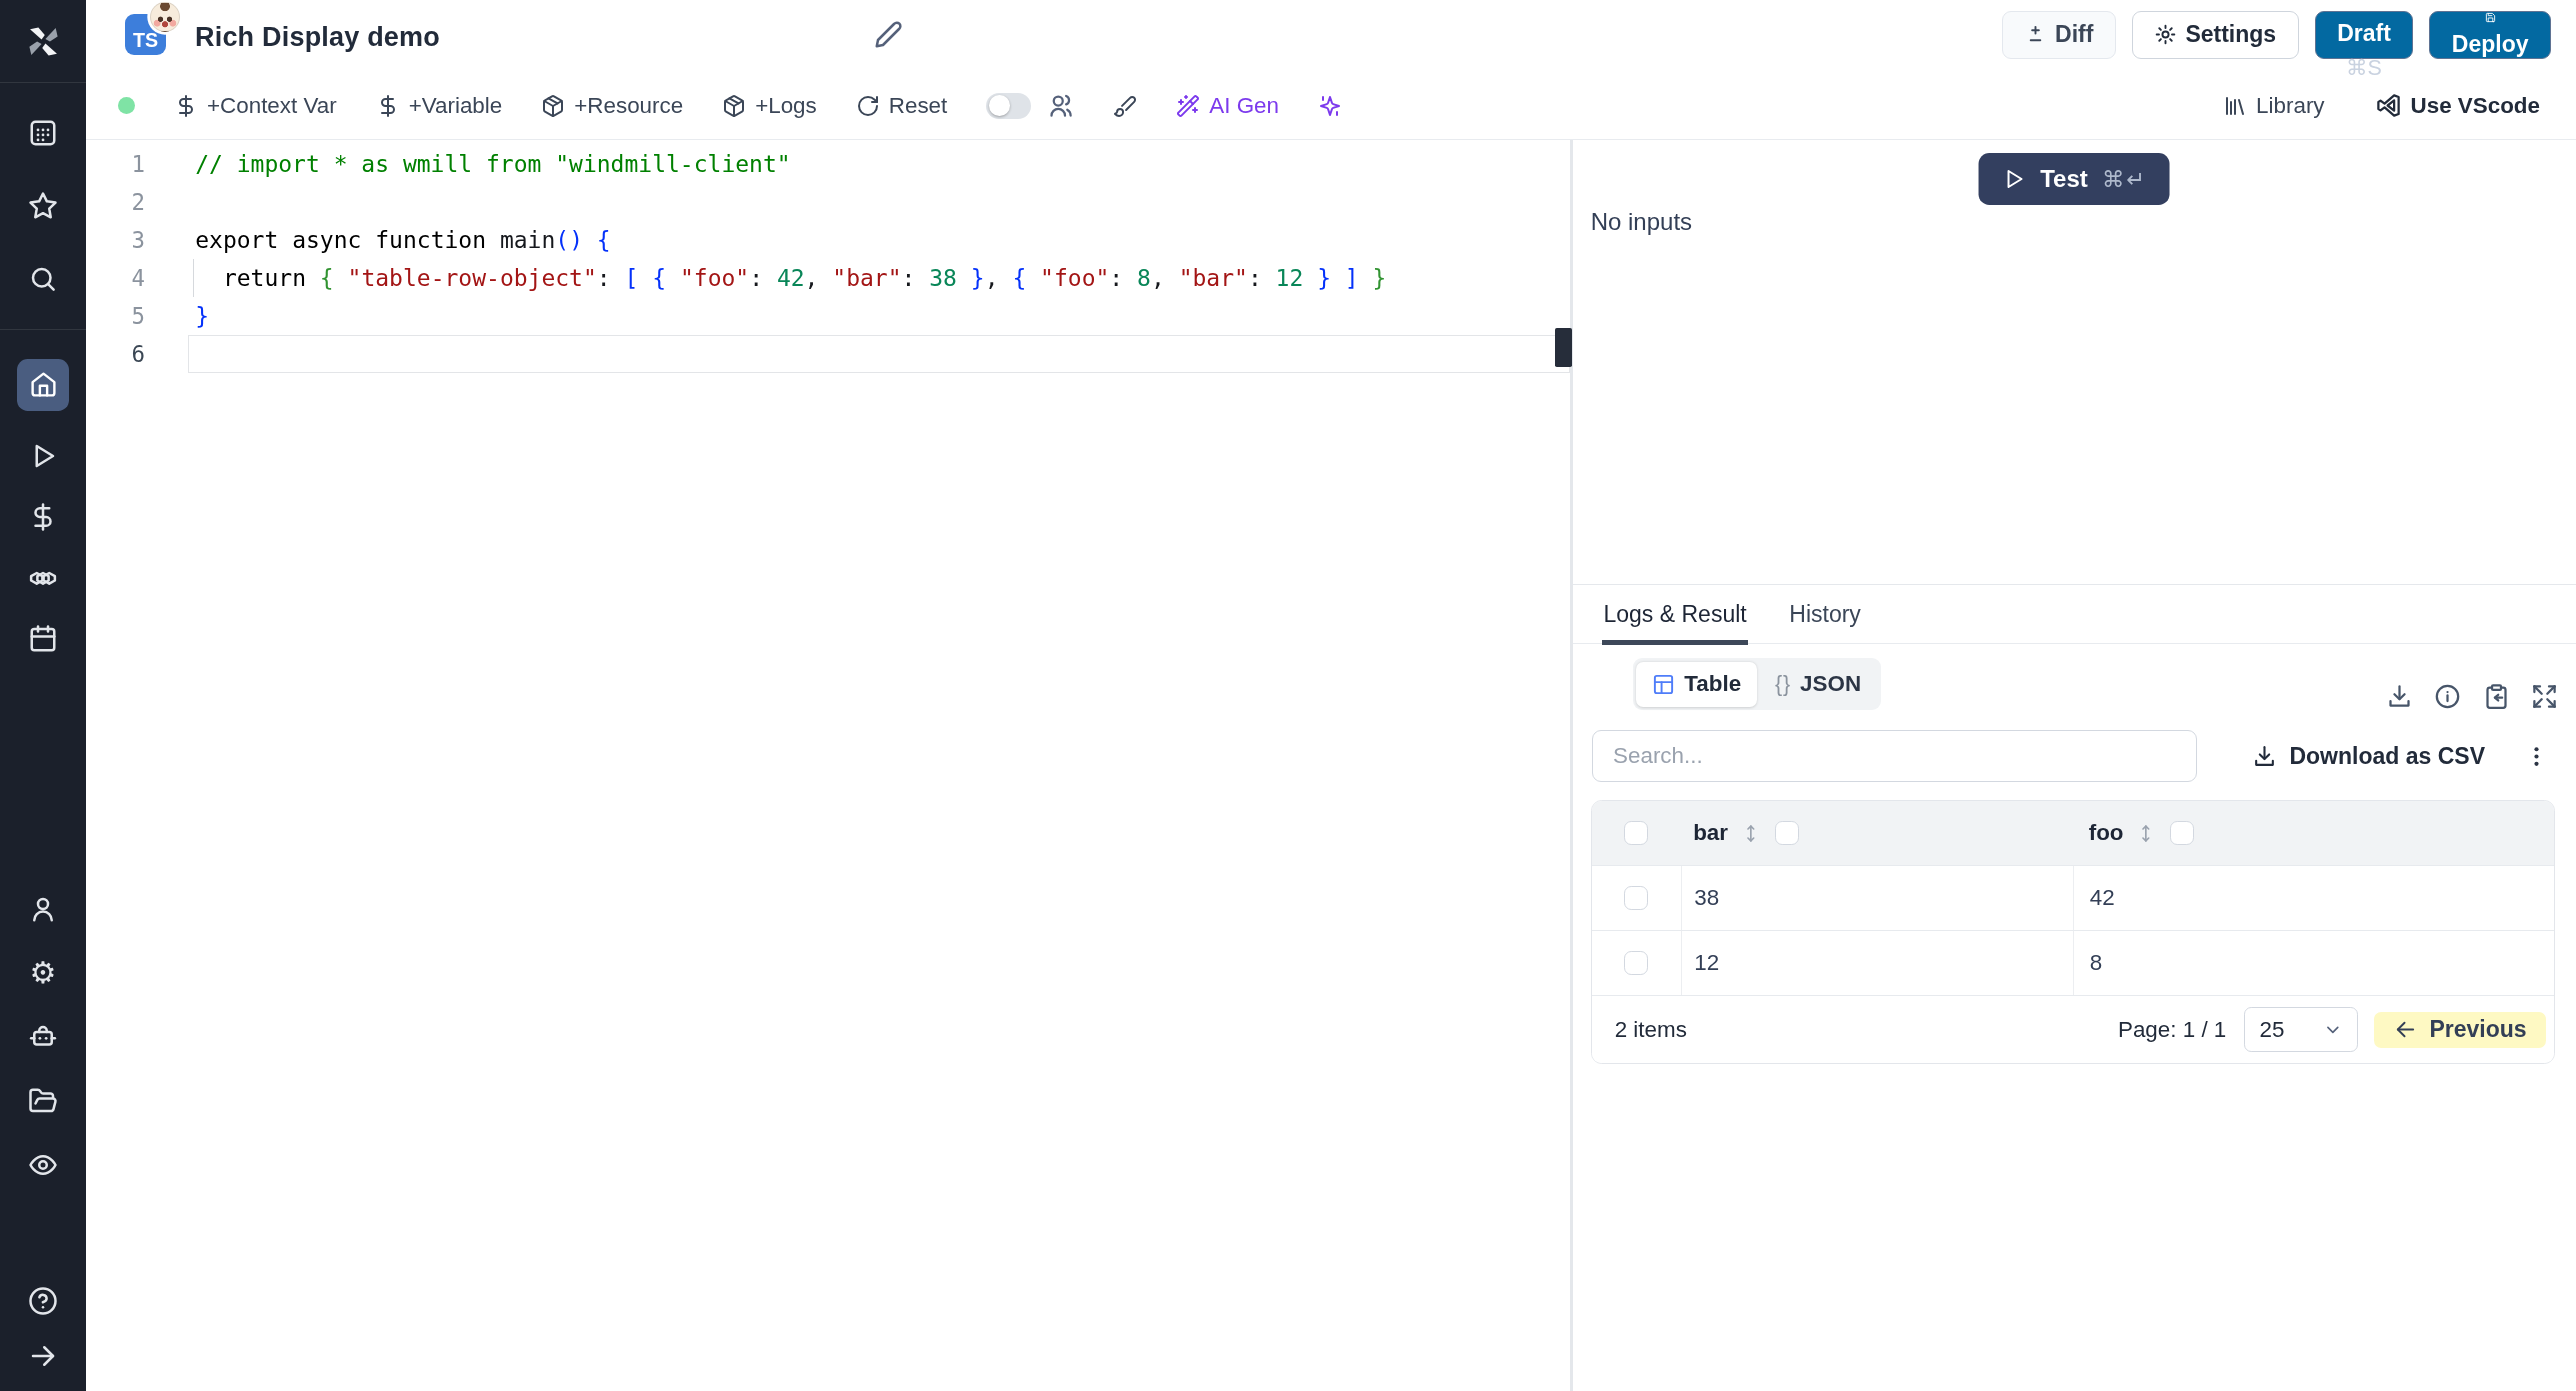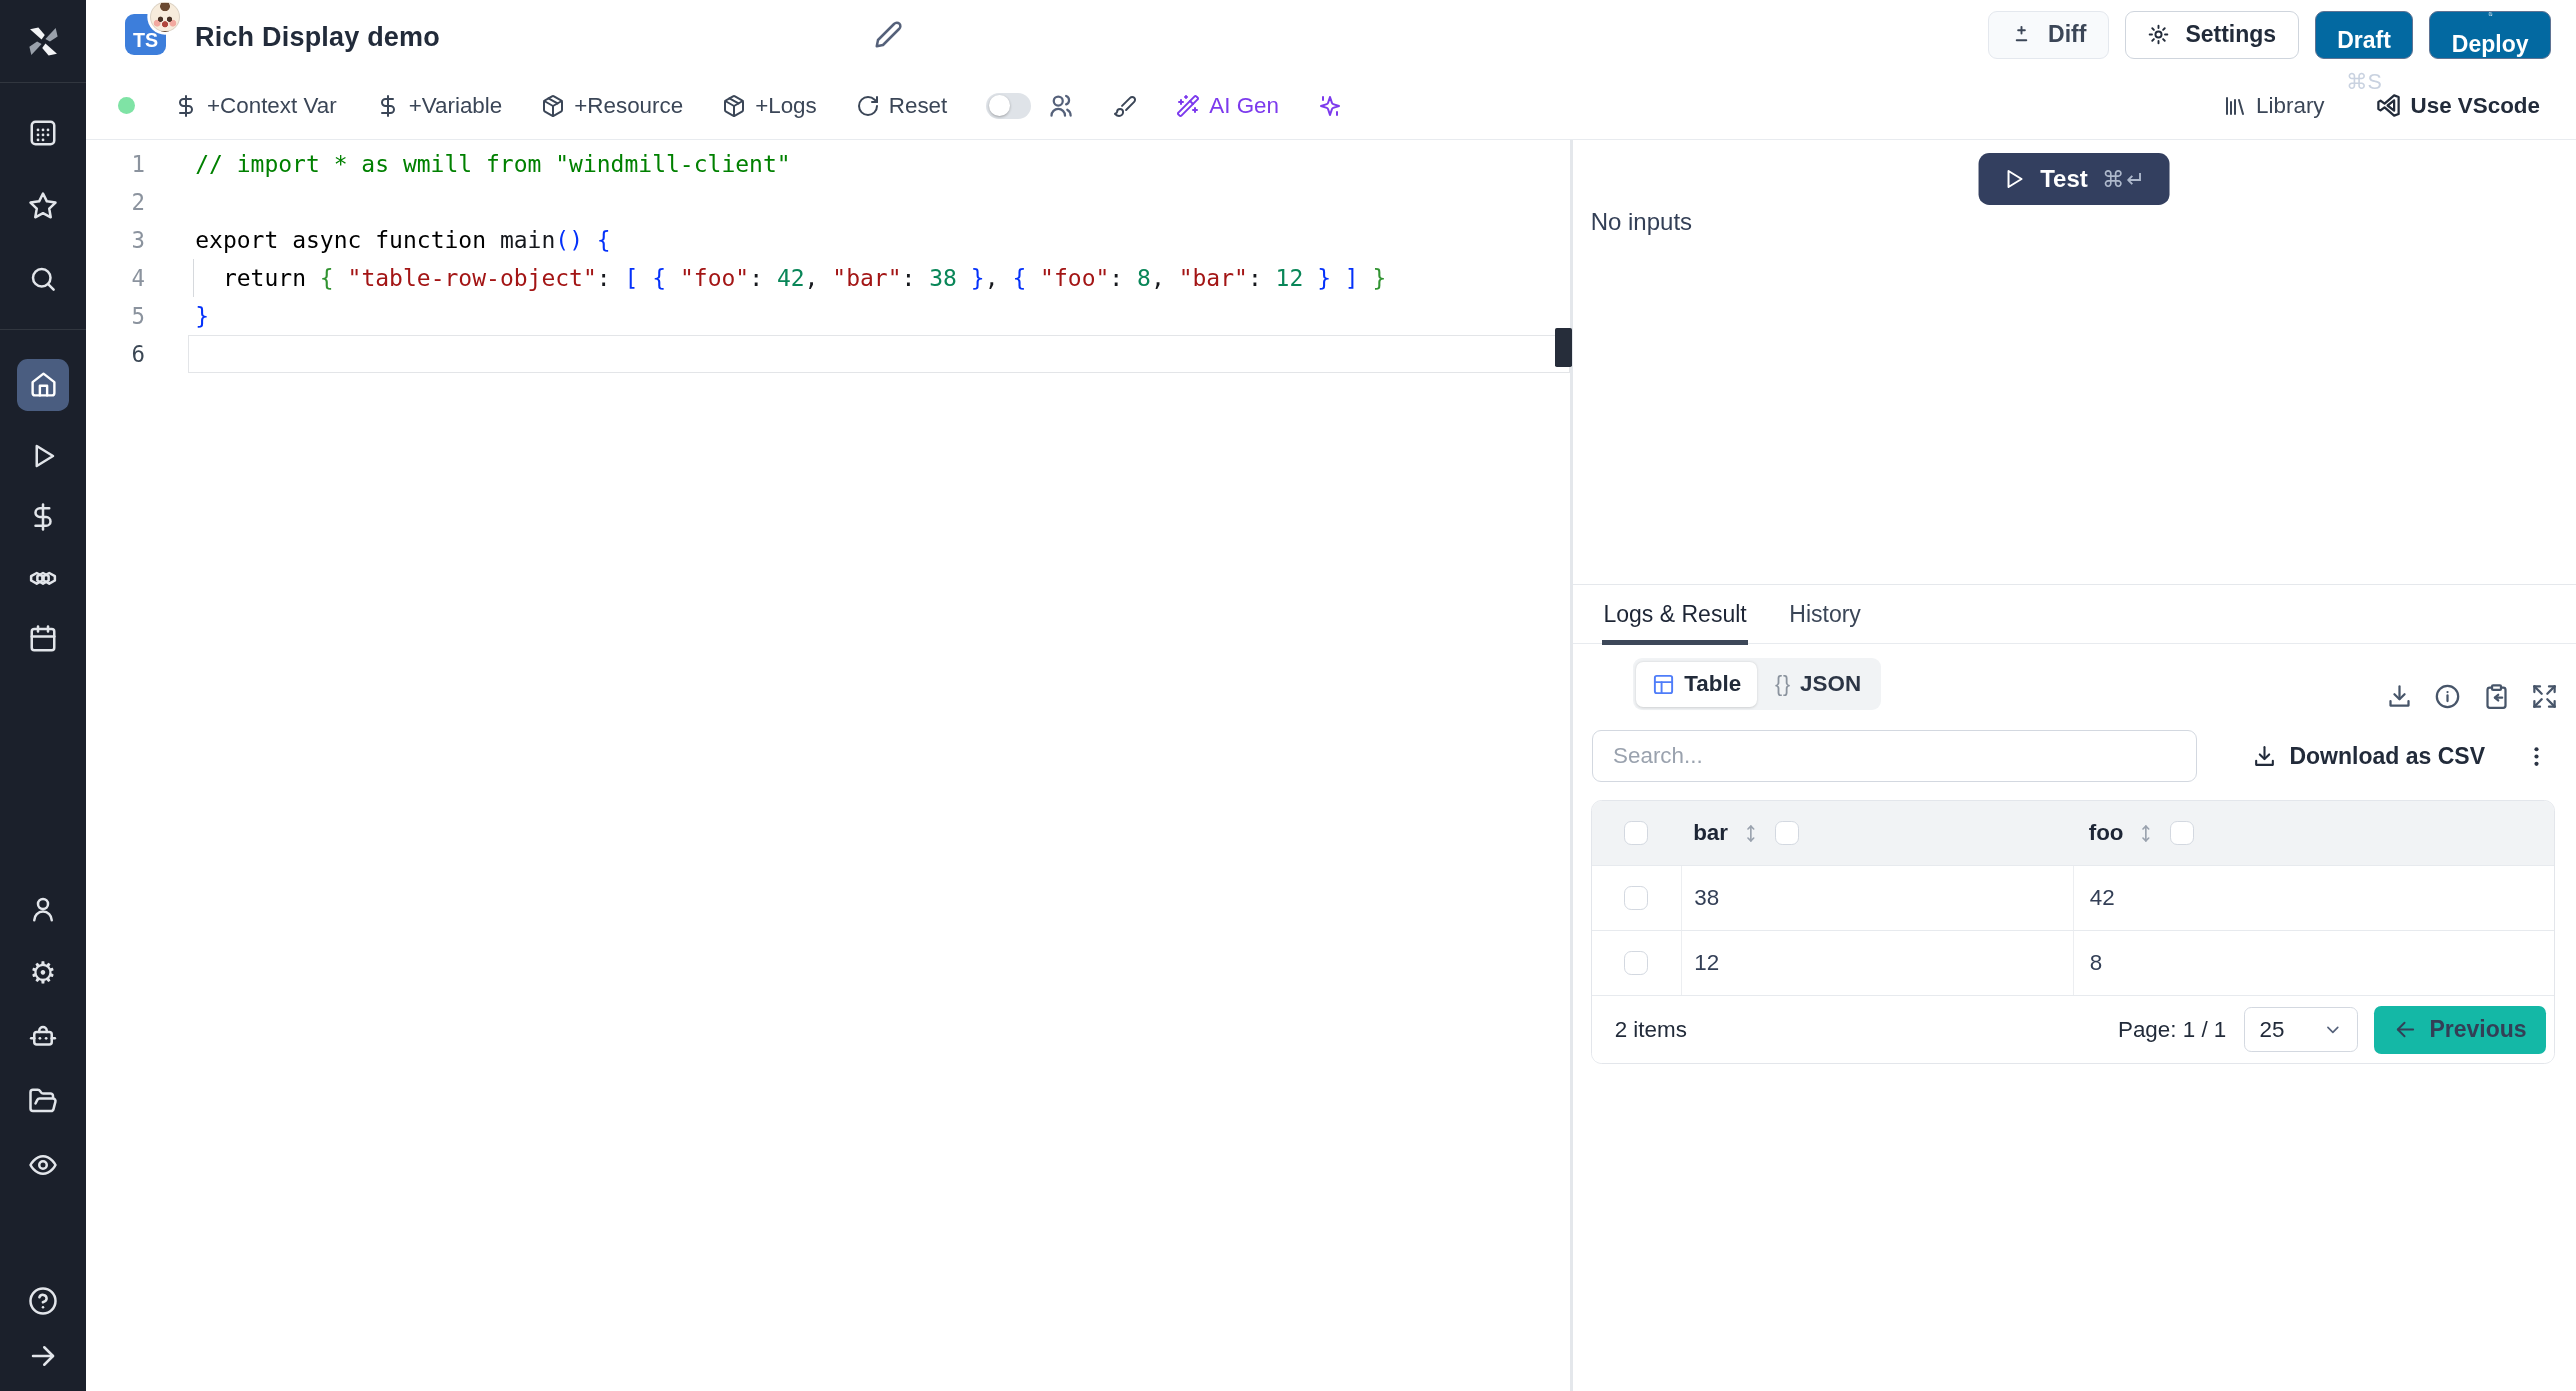--- a/index.html
+++ b/index.html
@@ -42,21 +42,21 @@
   .title-pencil { position:absolute; left:787px; top:19.7px; color:#55617a; }
   .title-pencil svg { width:30px; height:30px; }
   .path-pill { position:absolute; left:1064px; top:9.8px; height:50px; display:flex; align-items:stretch;
     border:1.8px solid #d5dae2; border-radius:10.7px; overflow:hidden; background:#fff; }
   .path-left { display:flex; align-items:center; gap:10.7px; background:#f2f4f6; padding:0 18px; color:#3b4657;
     font-size:22.4px; font-weight:600; border-right:1.8px solid #e2e6ec; }
   .path-left svg { width:21.5px; height:21.5px; }
   .path-value { display:flex; align-items:center; padding:0 21.5px; font-family:"DejaVu Sans Mono", monospace;
     font-size:21.5px; color:#222b3a; }
   .hdr-buttons { position:absolute; right:25px; top:10.7px; display:flex; gap:16px; }
-  .btn { height:48px; border-radius:9px; display:flex; align-items:center; gap:15px; font-size:23px; font-weight:600; padding:0 21.5px; cursor:pointer; }
+  .btn { height:48px; border-radius:9px; display:flex; align-items:center; gap:8px; font-size:23px; font-weight:600; padding:0 21.5px; cursor:pointer; }
   .btn svg { width:23px; height:23px; }
   .btn-diff { background:#f8fafc; border:1.8px solid #e4e8ee; color:#3b4657; }
   .btn-settings { background:#ffffff; border:1.8px solid #cfd5dd; color:#222b3a; }
   .btn-slate { background:#0369a1; border:1.8px solid #5f7393; color:#ffffff;flex-direction:column; }
   .btn-shortcut { color:#c9d2e0; font-weight:500; font-size:21.5px; }
 
   
   .toolbar { height:68px; border-bottom:1.8px solid #e8ebef; display:flex; align-items:center; padding:0 36px 0 32px; gap:39px; flex-shrink:0; background:#fff; }
   .status-dot { width:17px; height:17px; border-radius:50%; background:#7fe3a5; flex-shrink:0; }
   .tb-item { display:flex; align-items:center; gap:9px; font-size:22.4px; font-weight:500; color:#3b4657; cursor:pointer; white-space:nowrap; }
@@ -135,21 +135,21 @@
   .sort-icon { margin-left:12.5px; color:#9aa2ae; display:flex; }
   .sort-icon svg { width:19.7px; height:23px; }
   .checkbox { width:24px; height:24px; border:1.8px solid #d3d8e0; border-radius:7.2px; background:#fff; cursor:pointer; }
   .hdr-col-check { margin-left:14.3px; }
   .t-footer { display:flex; height:68px; align-items:center; border-top:1.8px solid #e7eaee; background:#fff; padding:0 7.2px 0 23px; }
   .items-count { font-size:22.4px; color:#222b3a; }
   .page-label { margin-left:auto; font-size:22.4px; color:#222b3a; }
   .page-size { margin-left:18px; height:45px; min-width:114px; border:1.8px solid #d3d8e0; border-radius:7.2px; background:#fff;
     display:flex; align-items:center; justify-content:space-between; padding:0 14.3px; font-size:22.4px; color:#222b3a; cursor:pointer; }
   .page-size svg { width:19.7px; height:19.7px; color:#55617a; }
-  .prev-btn { margin-left:16px; height:48px; background:#14b8a6; border-radius:7.2px; display:flex; align-items:center;
+  .prev-btn { margin-left:16px; height:36px; background:#fef9c3; border-radius:7.2px; display:flex; align-items:center;
     gap:12.5px; padding:0 19.7px; font-size:23px; font-weight:600; color:#333f56; cursor:pointer; }
   .prev-btn svg { width:23px; height:23px; }
 
   svg.stroked { fill:none; stroke:currentColor; stroke-width:2; stroke-linecap:round; stroke-linejoin:round; }
   .gear-glyph { font-size:30px; line-height:1; }
 </style>
 </head>
 <body>
 
 <div class="app">

